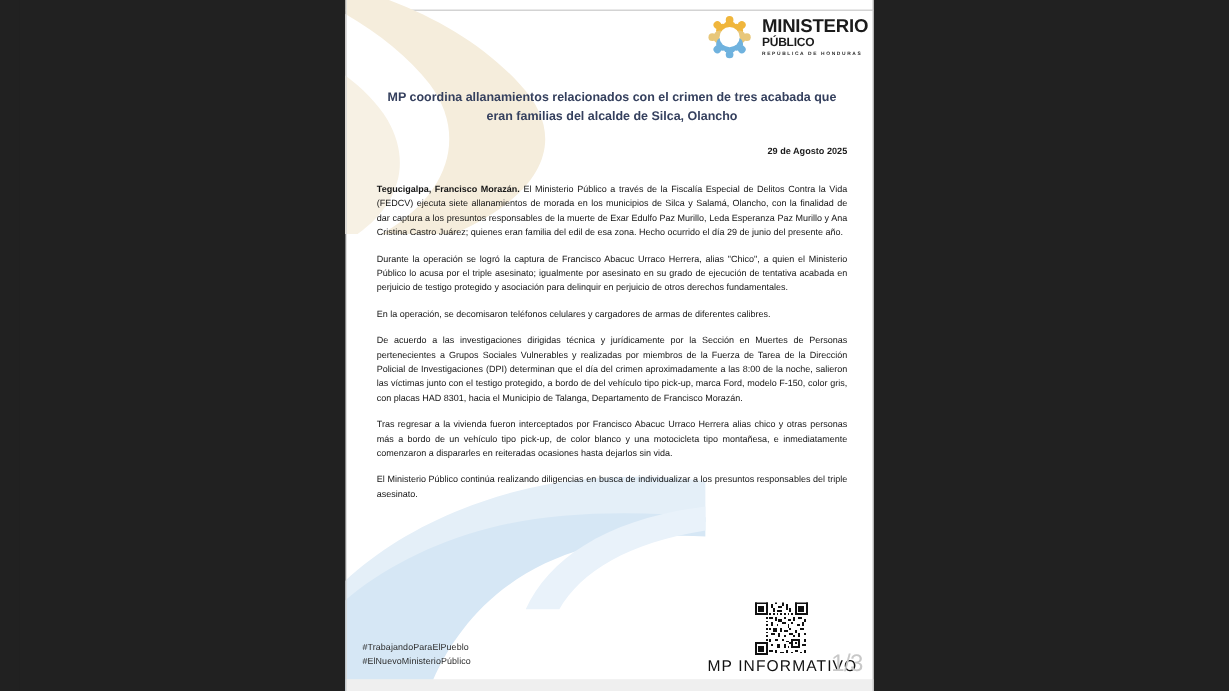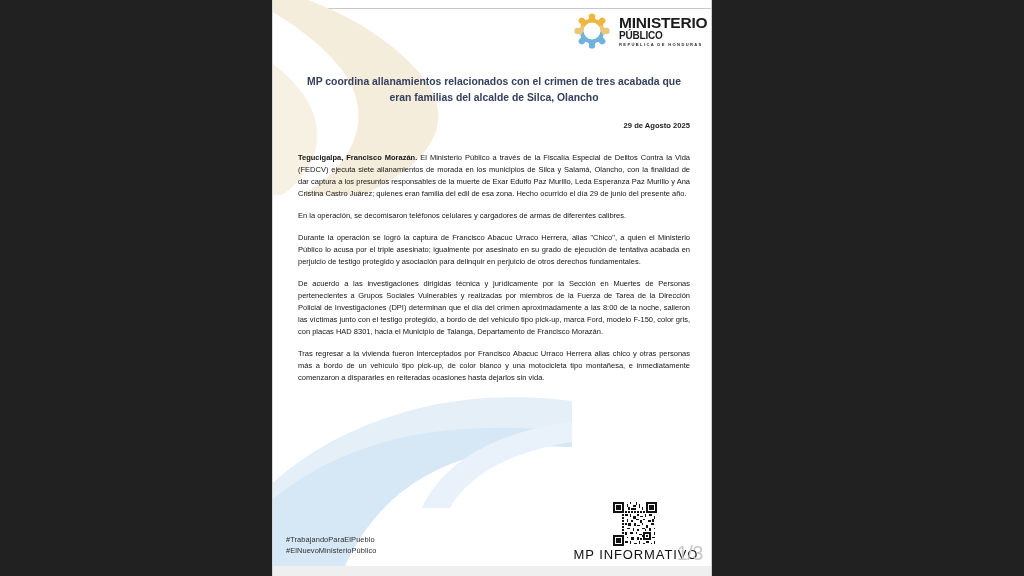--- a/index.html
+++ b/index.html
@@ -2,21 +2,21 @@
 <html><head>
 <meta charset="utf-8">
 <title>MP Comunicado</title>
 <style>
   html,body{margin:0;padding:0;}
   body{
     width:1024px;height:576px;overflow:hidden;
     background:#212121;
     font-family:"Liberation Sans", sans-serif;
   }
-  #stage{position:relative;width:896px;height:576px;background:#212121;}
+  #stage{position:relative;width:896px;height:576px;background:#212121;margin-left:16px;}
 
   
   .bar{position:absolute;top:0;height:576px;background:#212121;}
   .bar.left{left:0;width:272px;}
   .bar.right{left:712px;width:312px;}
 
   
   #page{
     position:absolute;left:272px;top:0;width:440px;height:576px;
     background:#ffffff;overflow:hidden;
@@ -191,24 +191,25 @@
     </div>
 
     <div class="headline">MP coordina allanamientos relacionados con el crimen de tres acabada que eran familias del  alcalde de Silca, Olancho</div>
 
     <div class="dateline">29 de Agosto 2025</div>
 
     <div class="body">
       <p class="para">
         <b>Tegucigalpa, Francisco Morazán.</b><span> El Ministerio Público a través de la Fiscalía Especial de Delitos Contra la Vida (FEDCV) ejecuta siete allanamientos de morada en los municipios de Silca y Salamá, Olancho, con la finalidad de dar captura a los presuntos responsables de la muerte de Exar Edulfo Paz Murillo, Leda Esperanza Paz Murillo y Ana Cristina Castro Juárez; quienes eran familia del edil de esa zona. Hecho ocurrido el día 29 de junio del presente año.</span>
       </p>
+      <p class="para">Durante la operación se logró la captura de Francisco Abacuc Urraco Herrera, alias "Chico", a quien el Ministerio Público lo acusa por el triple asesinato; igualmente por asesinato en su grado de ejecución de tentativa acabada en perjuicio de testigo protegido y asociación para delinquir en perjuicio de otros derechos fundamentales.</p>
       <p class="para">En la operación, se decomisaron teléfonos celulares y cargadores de armas de diferentes calibres.</p>
-      <p class="para">Durante la operación se logró la captura de Francisco Abacuc Urraco Herrera, alias "Chico", a quien el Ministerio Público lo acusa por el triple asesinato; igualmente por asesinato en su grado de ejecución de tentativa acabada en perjuicio de testigo protegido y asociación para delinquir en perjuicio de otros derechos fundamentales.</p>
       <p class="para">De acuerdo a las investigaciones dirigidas técnica y jurídicamente por la Sección en Muertes de Personas pertenecientes a Grupos Sociales Vulnerables y realizadas por miembros de la Fuerza de Tarea de la Dirección Policial de Investigaciones (DPI) determinan que el día del crimen aproximadamente a las 8:00 de la noche, salieron las víctimas junto con el testigo protegido, a bordo de del vehículo tipo pick-up, marca Ford, modelo F-150, color gris, con placas HAD 8301, hacia el Municipio de Talanga, Departamento de Francisco Morazán.</p>
       <p class="para">Tras regresar a la  vivienda fueron interceptados por Francisco Abacuc Urraco Herrera alias chico y otras personas más a bordo de un vehículo tipo pick-up, de color blanco y una motocicleta tipo montañesa, e inmediatamente comenzaron a dispararles en reiteradas ocasiones hasta dejarlos sin vida.</p>
+      <p class="para">El Ministerio Público continúa realizando diligencias en busca de individualizar a los presuntos responsables del triple asesinato.</p>
     </div>
 
     <div class="hashtags">
       <div>#TrabajandoParaElPueblo</div>
       <div>#ElNuevoMinisterioPúblico</div>
     </div>
 
     <div class="qr">
       <svg width="54" height="44" viewBox="0 0 29 29" shape-rendering="crispEdges">
         <rect width="29" height="29" fill="#ffffff"></rect>

